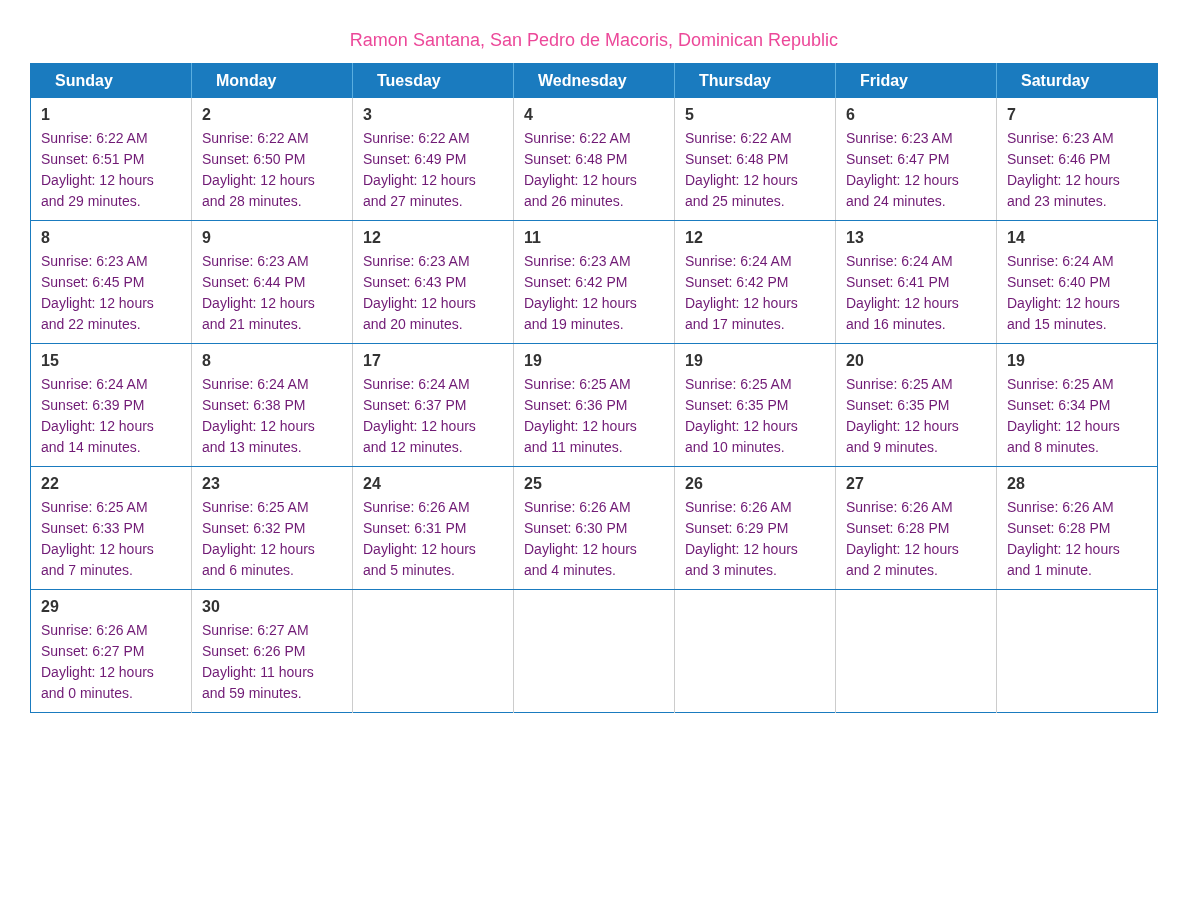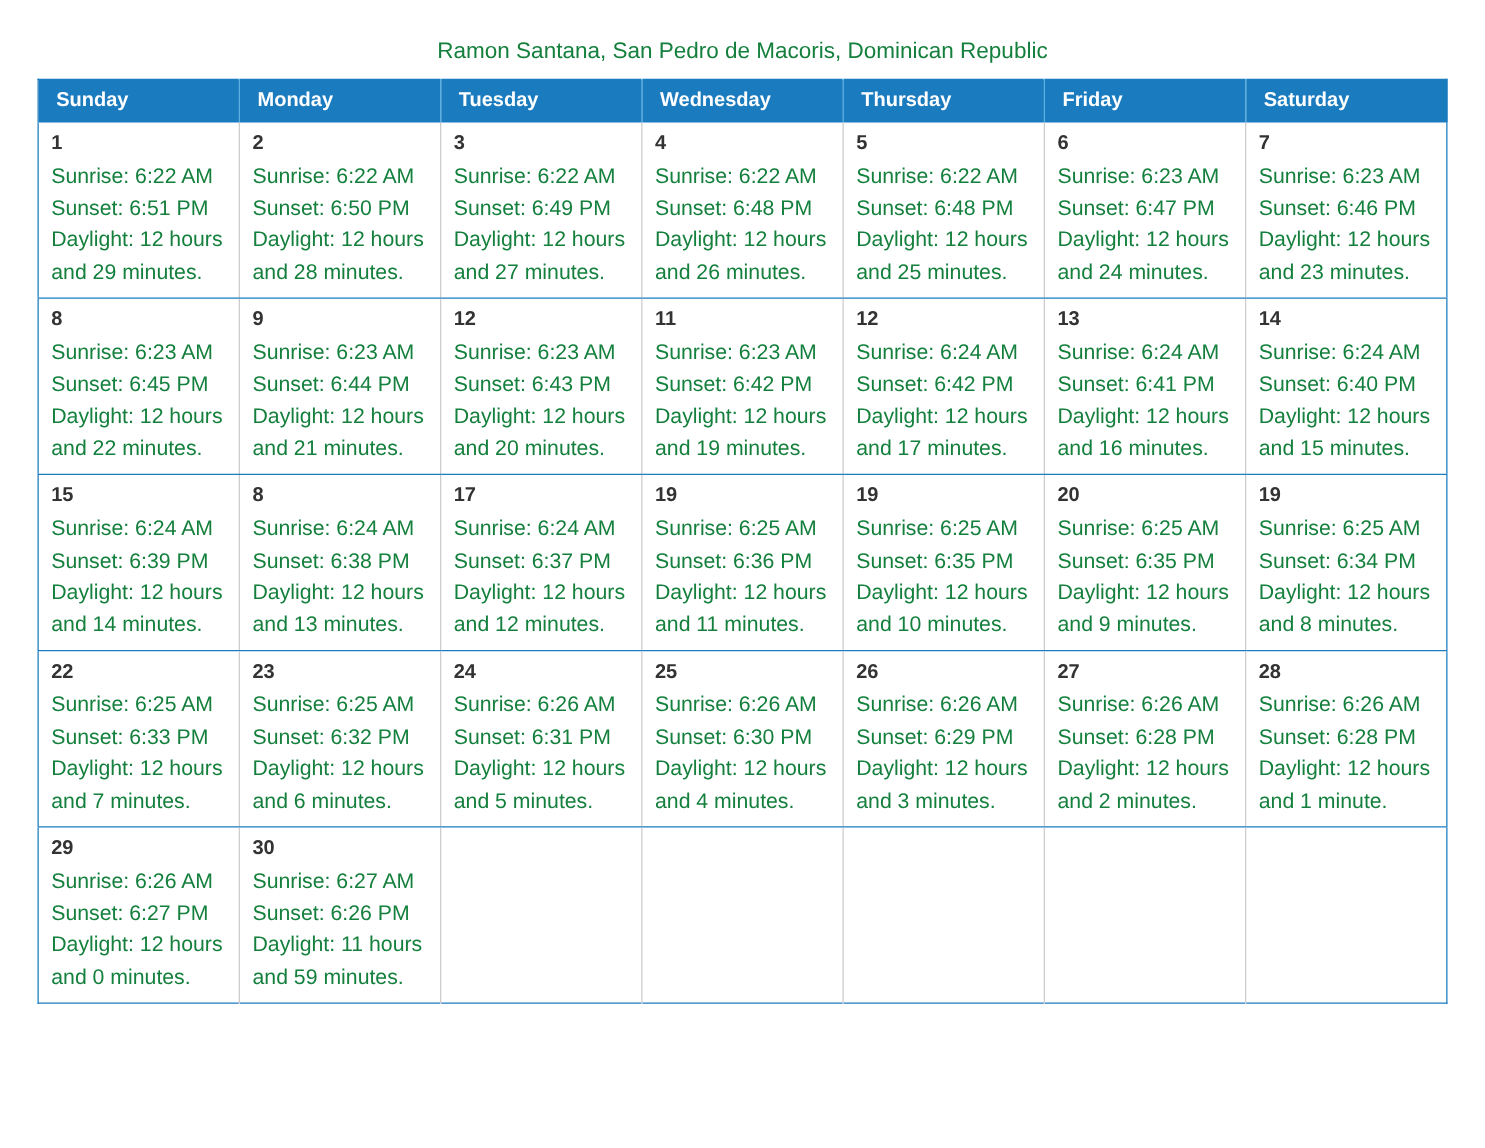--- a/index.html
+++ b/index.html
@@ -48,34 +48,34 @@
     }
     .month-title {
       font-size: 52px;
       font-weight: bold;
       color: #333;
       text-align: right;
     }
     .subtitle {
       text-align: center;
       font-size: 18px;
-      color: #15803d;
+      color: #ec4899;
       margin-bottom: 12px;
     }
     table {
       width: 100%;
       border-collapse: collapse;
       border: 1.5px solid #1a7bbf;
     }
     thead tr th {
       background-color: #1a7bbf;
       color: #fff;
       font-size: 16px;
       font-weight: bold;
-      padding: 8px 14px;
+      padding: 8px 24px;
       text-align: left;
       border-right: 1px solid #5aaee0;
     }
     thead tr th:last-child { border-right: none; }
     tbody tr td {
       vertical-align: top;
       padding: 8px 10px;
       font-size: 13px;
       color: #333;
       border-right: 1px solid #ccc;
@@ -84,23 +84,23 @@
     }
     tbody tr td:last-child { border-right: none; }
     tbody tr:last-child td { border-bottom: none; }
     .day-number {
       font-size: 16px;
       font-weight: bold;
       display: block;
       margin-bottom: 4px;
     }
     .day-info {
-      font-size: 17px;
+      font-size: 14px;
       line-height: 1.5;
-      color: #15803d;
+      color: #701a75;
     }
     .empty-cell { background: #fff; }
   </style>
 </head>
 <body>
 
 <div class="header-area">
 </div>
 
 <div class="subtitle">Ramon Santana, San Pedro de Macoris, Dominican Republic</div>

